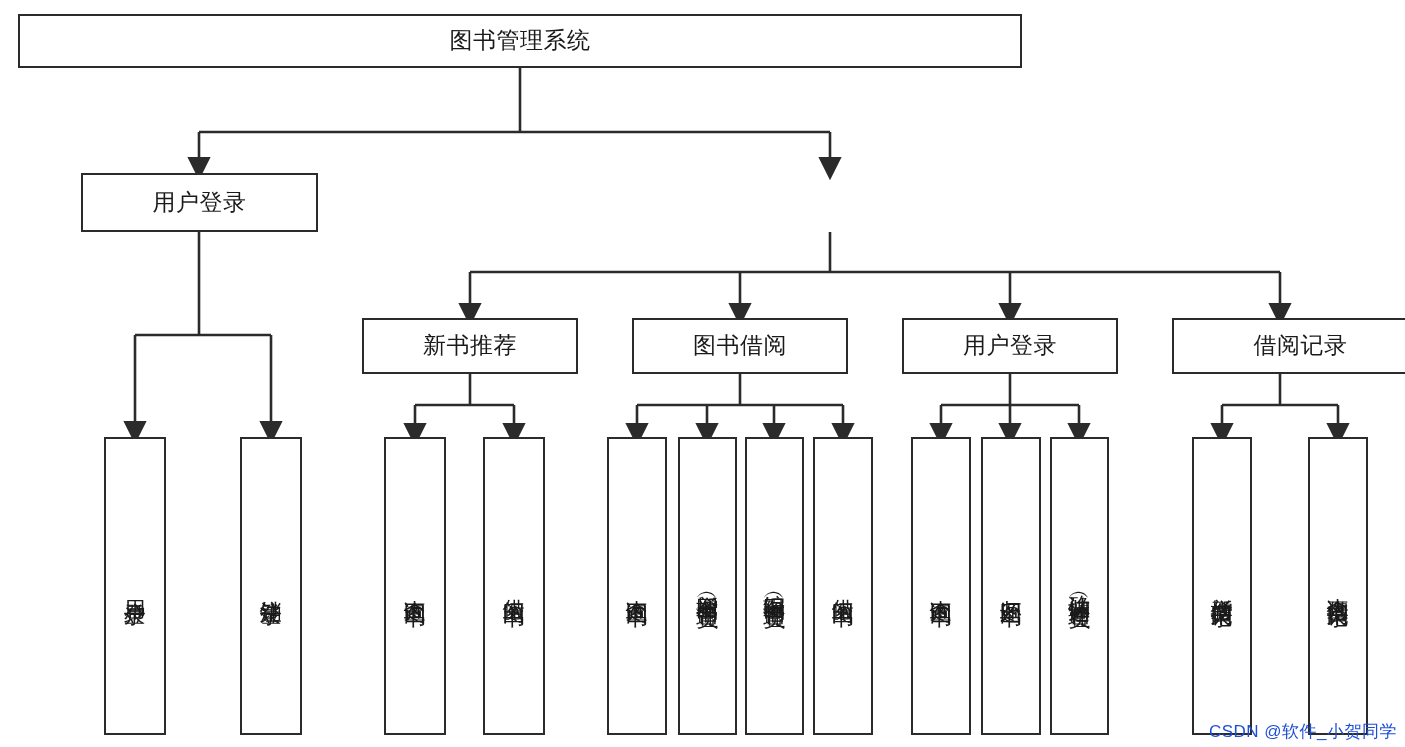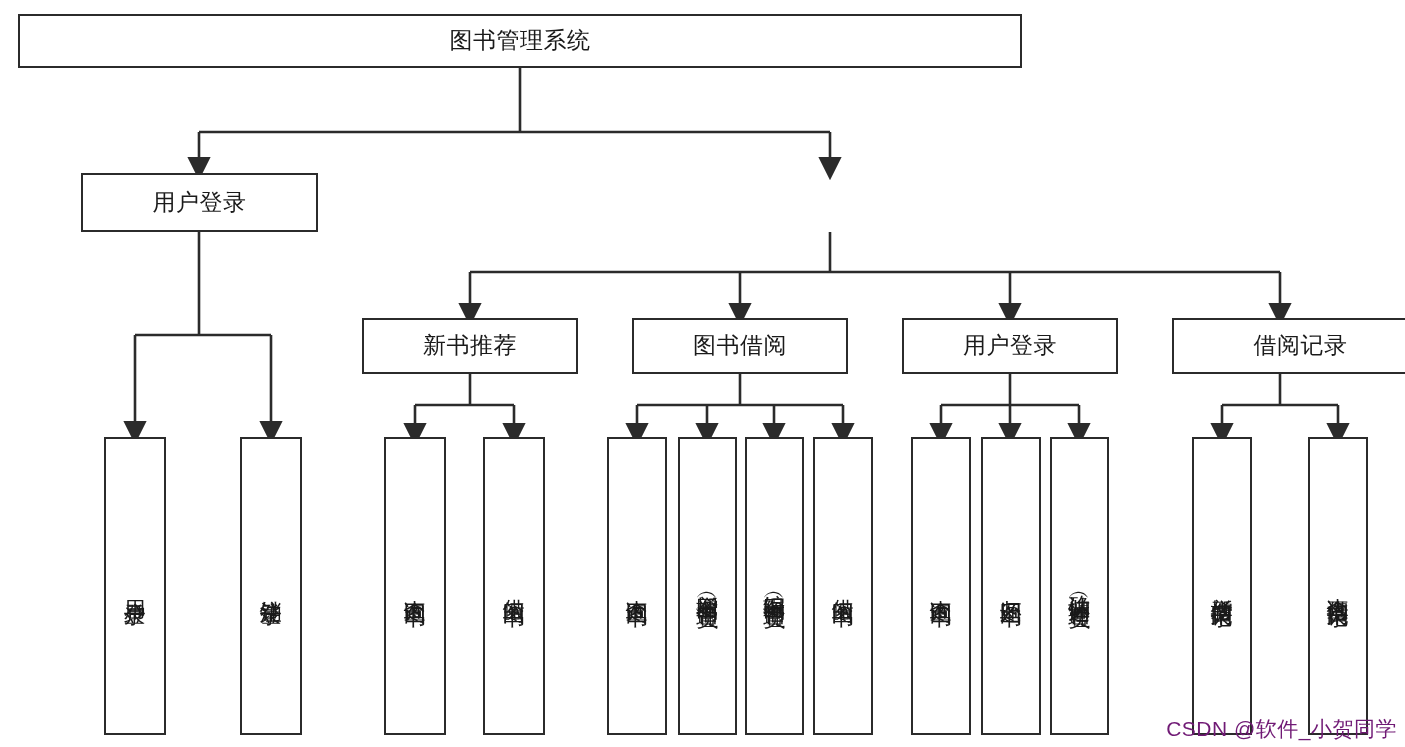--- a/index.html
+++ b/index.html
@@ -55,22 +55,22 @@
   }
   .node.vert .vlabel {
     writing-mode: vertical-rl;
     text-orientation: upright;
     display: block;
   }
   .watermark {
     position: absolute;
     right: 8px;
     bottom: 4px;
-    font-size: 21px;
-    color: #701a75;
+    font-size: 17px;
+    color: #1d4ed8;
     letter-spacing: 0.5px;
     white-space: nowrap;
     user-select: none;
   }
 </style>
 </head>
 <body>
 
 <div id="canvas">
 

